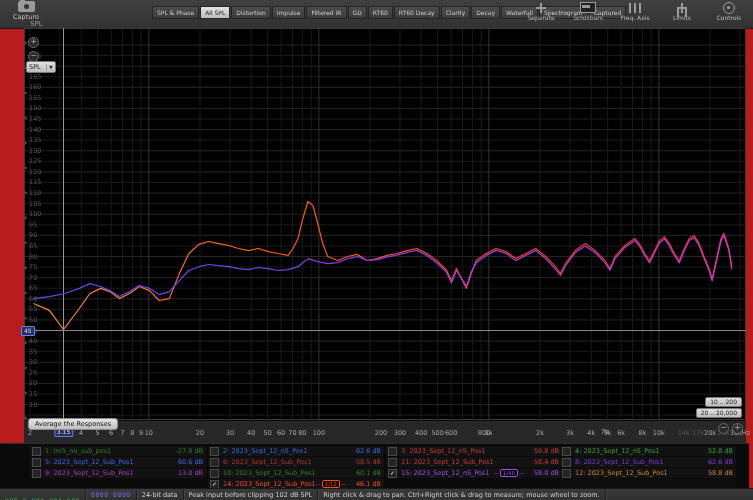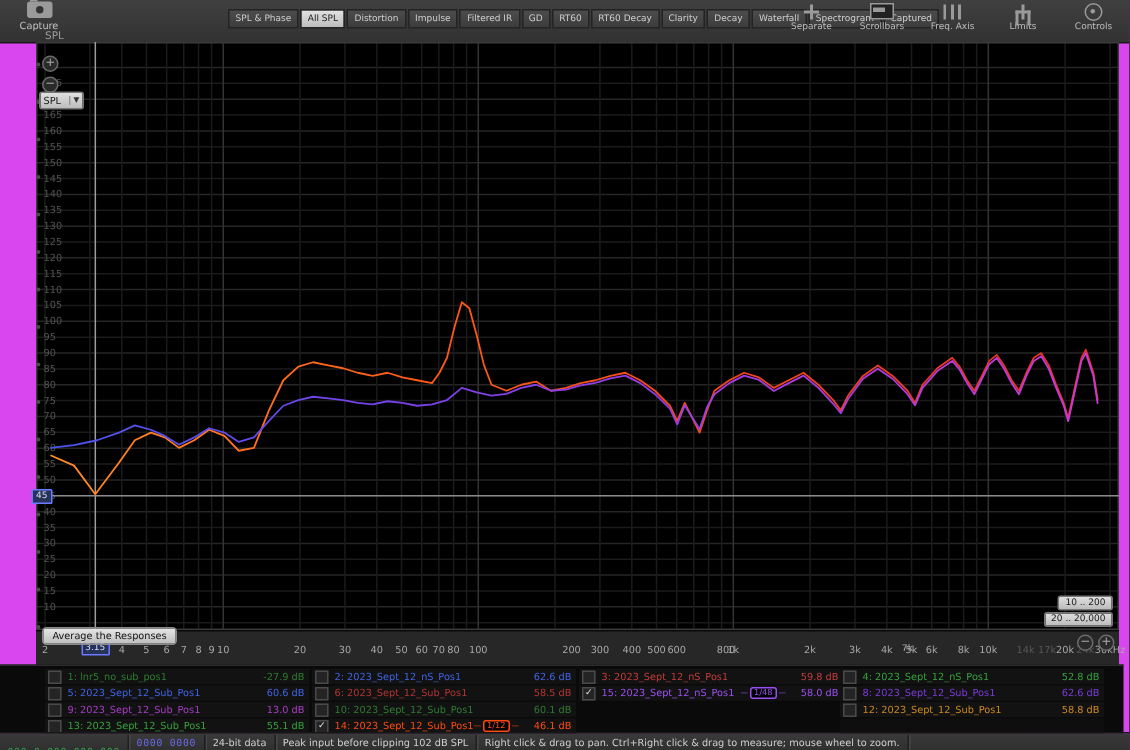--- a/index.html
+++ b/index.html
@@ -1,17 +1,17 @@
 <!DOCTYPE html>
 <html><head>
 <meta charset="utf-8">
 <style>
   html,body{margin:0;padding:0;background:#2e2e2e;width:753px;height:500px;overflow:hidden;
     font-family:"DejaVu Sans","Liberation Sans",sans-serif;-webkit-font-smoothing:antialiased;}
-  #app{position:relative;width:753px;height:500px;background:#d946ef;}
+  #app{position:relative;width:753px;height:500px;background:#b91c1c;}
   
   #topbar{position:absolute;left:0;top:0;width:753px;height:28px;
     background:linear-gradient(#404040,#323232);border-bottom:1px solid #191919;}
   #capture{position:absolute;left:8px;top:1px;width:36px;text-align:center;cursor:pointer;}
   .icon-camera{margin:0 auto;width:17px;height:11px;background:#9a9a9a;border-radius:2px;position:relative;}
   .icon-camera::after{content:"";position:absolute;left:6px;top:3px;width:5px;height:5px;border-radius:50%;
     background:#333;}
   .icon-camera::before{content:"";position:absolute;left:2px;top:-2px;width:5px;height:2px;background:#9a9a9a;}
   #capture .lbl{font-size:6.5px;color:#c0c0c0;margin-top:1px;}
   #pane-label{position:absolute;left:30px;top:20px;font-size:7px;color:#9a9a9a;}
@@ -357,25 +357,20 @@
         <div class="lrow">
           <div class="cb"></div>
           <span class="nm" style="color: rgb(63, 100, 228);">5: 2023_Sept_12_Sub_Pos1</span>
           <span class="val" style="color: rgb(63, 100, 228);">60.6 dB</span>
         </div>
         <div class="lrow">
           <div class="cb"></div>
           <span class="nm" style="color: rgb(168, 60, 200);">9: 2023_Sept_12_Sub_Pos1</span>
           <span class="val" style="color: rgb(168, 60, 200);">13.0 dB</span>
         </div>
-        <div class="lrow">
-          <div class="cb"></div>
-          <span class="nm" style="color: rgb(54, 162, 60);">13: 2023_Sept_12_Sub_Pos1</span>
-          <span class="val" style="color: rgb(54, 162, 60);">55.1 dB</span>
-        </div>
       </div>
       <div class="lcol" style="left: 208px;">
         <div class="lrow">
           <div class="cb"></div>
           <span class="nm" style="color: rgb(63, 100, 228);">2: 2023_Sept_12_nS_Pos1</span>
           <span class="val" style="color: rgb(63, 100, 228);">62.6 dB</span>
         </div>
         <div class="lrow">
           <div class="cb"></div>
           <span class="nm" style="color: rgb(178, 52, 52);">6: 2023_Sept_12_Sub_Pos1</span>
@@ -393,20 +388,25 @@
           <span class="val" style="color: rgb(255, 74, 20);">46.1 dB</span>
         </div>
       </div>
       <div class="lcol" style="left: 386px;">
         <div class="lrow">
           <div class="cb"></div>
           <span class="nm" style="color: rgb(196, 60, 60);">3: 2023_Sept_12_nS_Pos1</span>
           <span class="val" style="color: rgb(196, 60, 60);">59.8 dB</span>
         </div>
         <div class="lrow">
+          <div class="cb"></div>
+          <span class="nm" style="color: rgb(196, 60, 60);">11: 2023_Sept_12_Sub_Pos1</span>
+          <span class="val" style="color: rgb(196, 60, 60);">58.4 dB</span>
+        </div>
+        <div class="lrow">
           <div class="cb">✓</div>
           <span class="nm" style="color: rgb(154, 80, 240);">15: 2023_Sept_12_nS_Pos1</span>
           <span class="badge" style="color: rgb(154, 80, 240);">1/48</span>
           <span class="val" style="color: rgb(154, 80, 240);">58.0 dB</span>
         </div>
       </div>
       <div class="lcol" style="left: 560px;">
         <div class="lrow">
           <div class="cb"></div>
           <span class="nm" style="color: rgb(54, 162, 60);">4: 2023_Sept_12_nS_Pos1</span>

